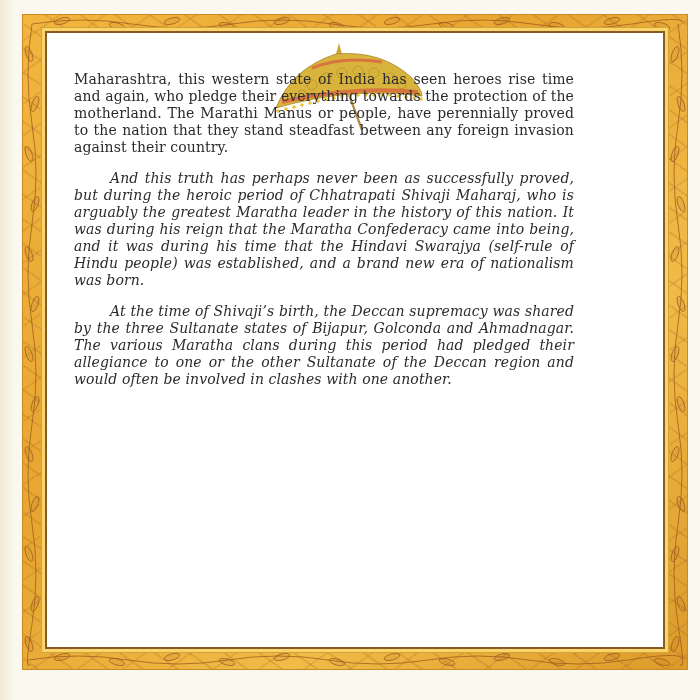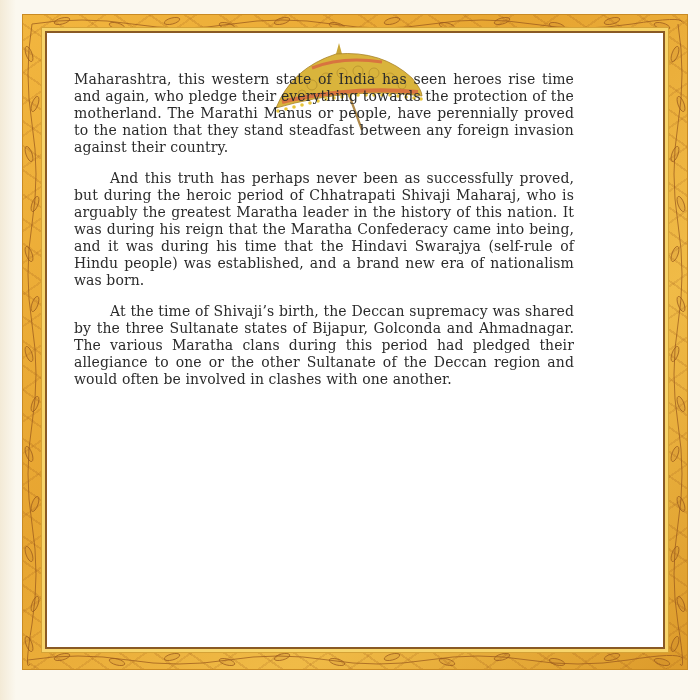--- a/index.html
+++ b/index.html
@@ -41,21 +41,21 @@
   .text-block {
     position:absolute; left:74px; top:71px; width:500px;
     color:#2b2b2b;
     font-family: "DejaVu Serif", serif;
     font-size:14px;
     line-height:17px;
     letter-spacing:0.1px;
     text-align:justify;
   }
   .text-block p { margin:0 0 14px 0; }
-  .text-block p.indent { text-indent:36px; }
+  .text-block p.indent { text-indent:36px;font-style:italic; }
 </style>
 </head>
 <body>
 
 <div class="page-edge"></div>
 
 <div class="frame">
   <svg class="vines" width="666" height="656" viewBox="0 0 666 656">
     <g fill="none" stroke="#9a5a1e" stroke-width="1" opacity="0.75">
 

